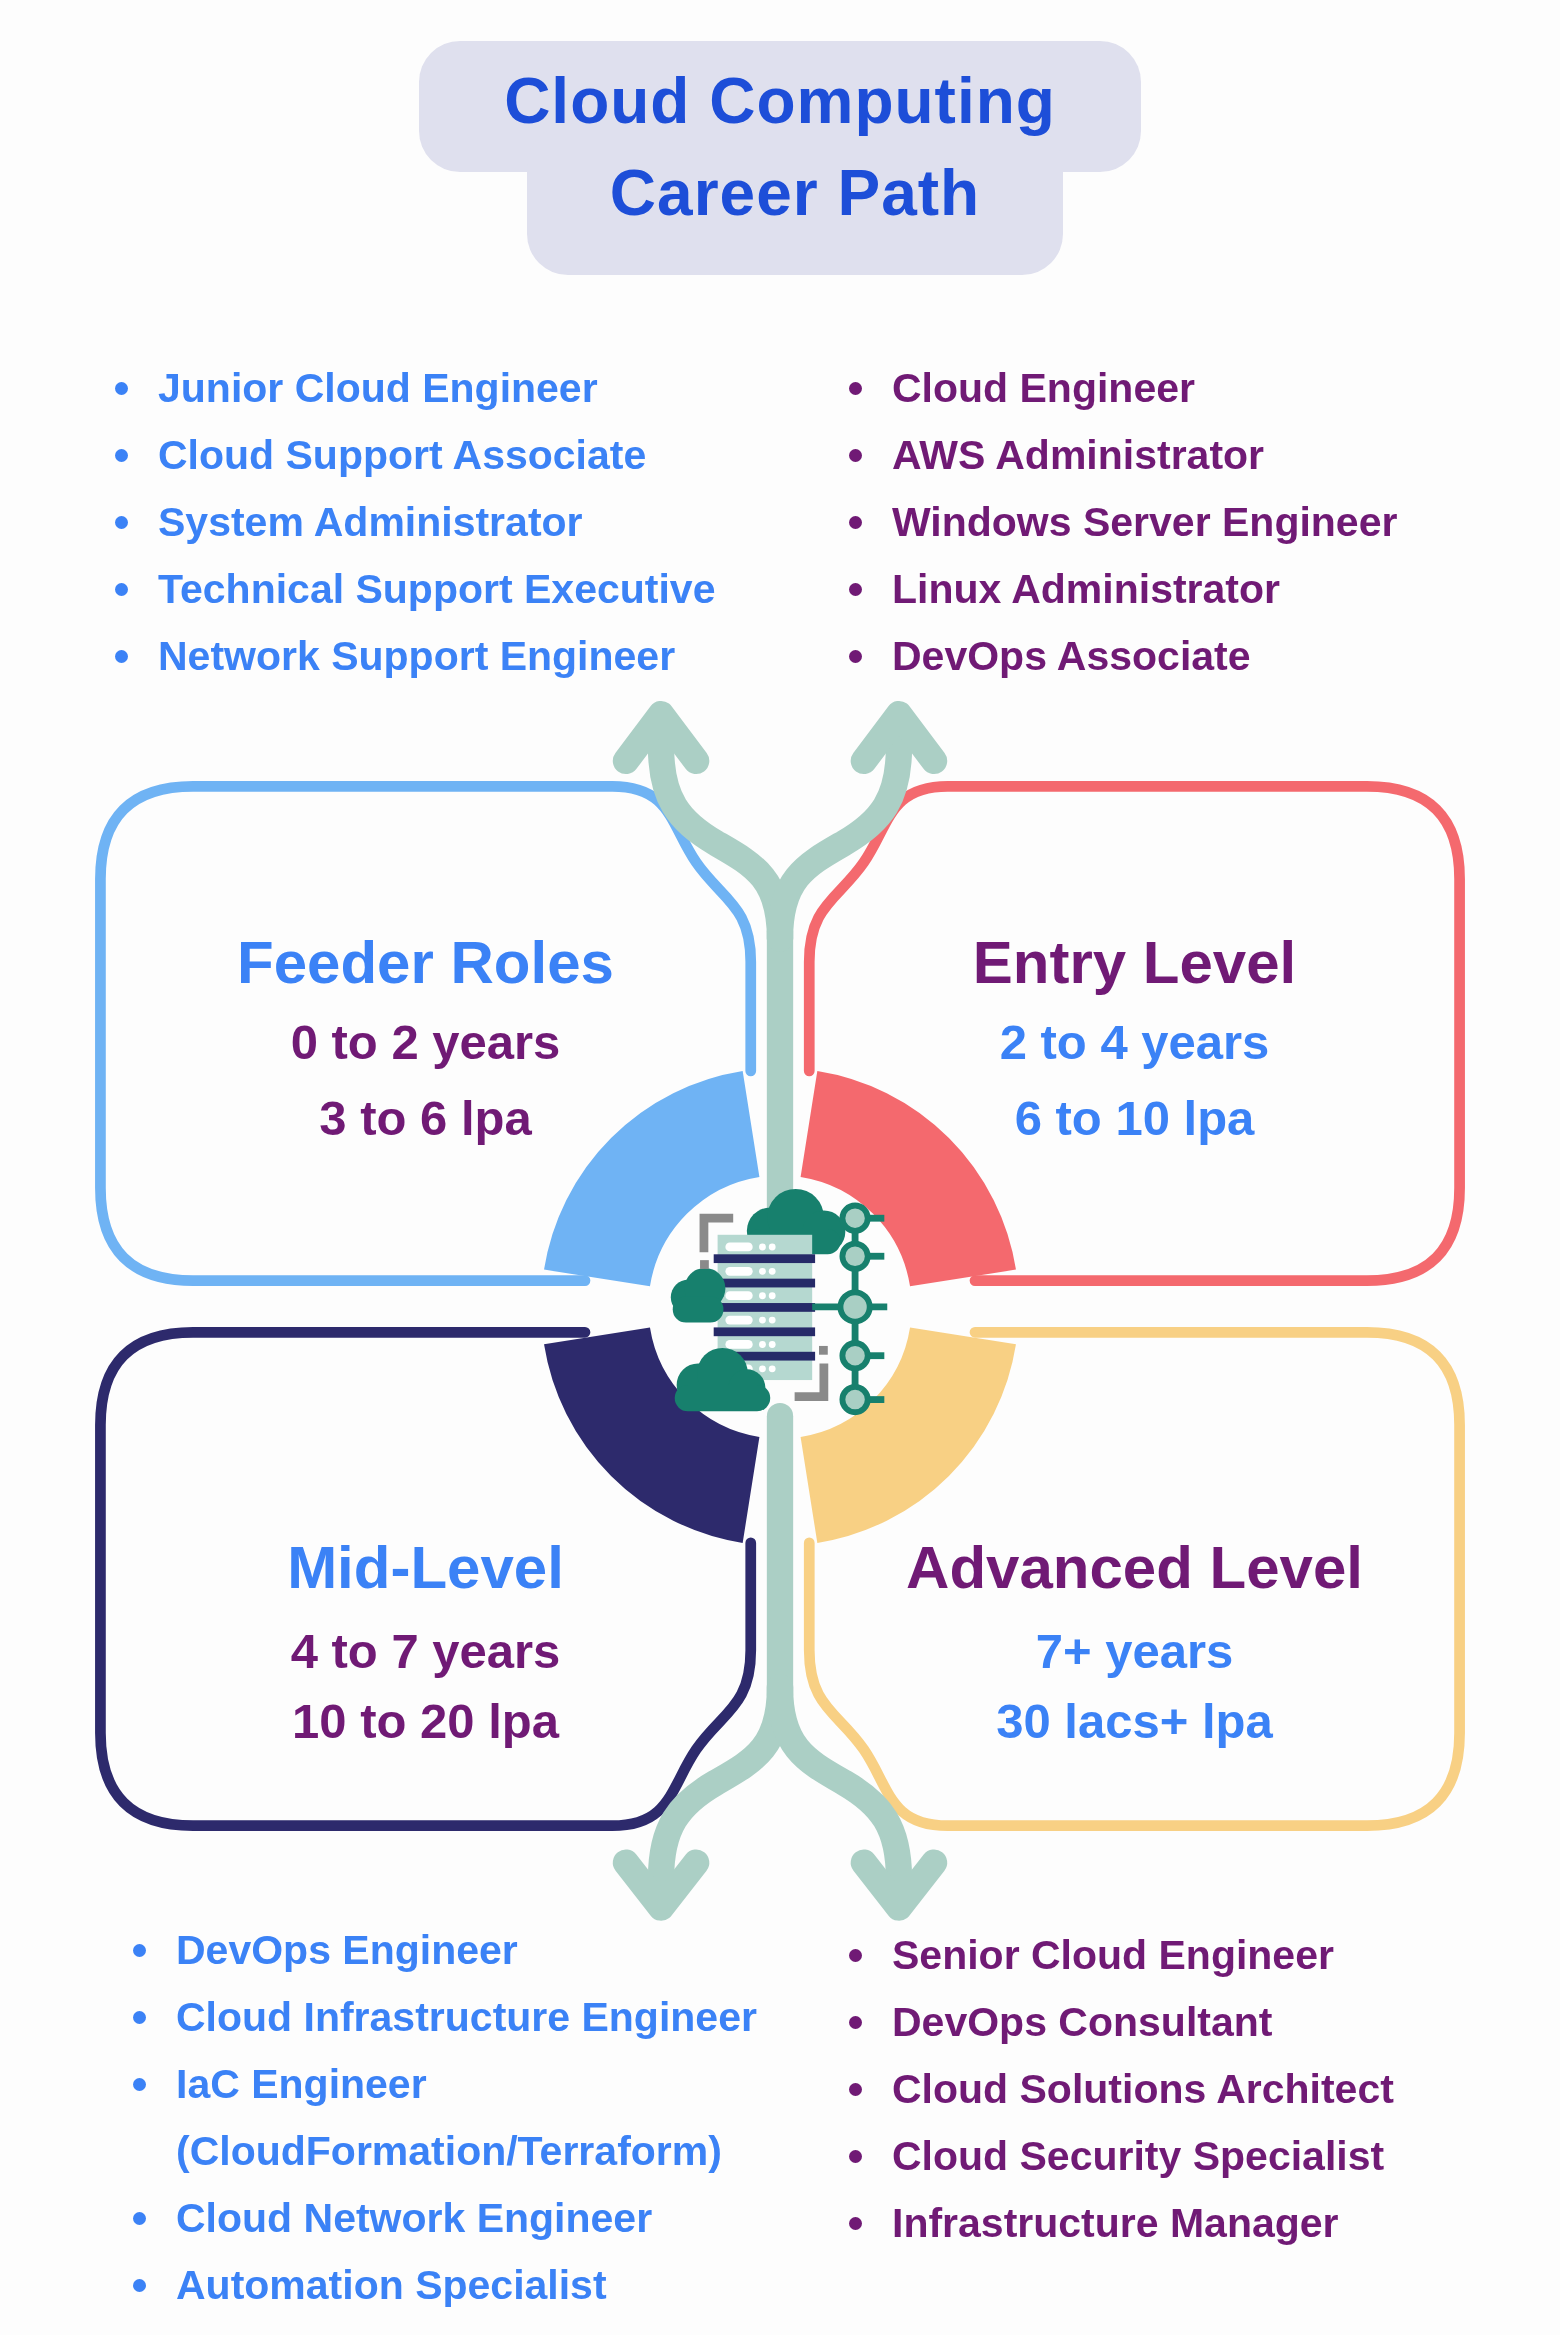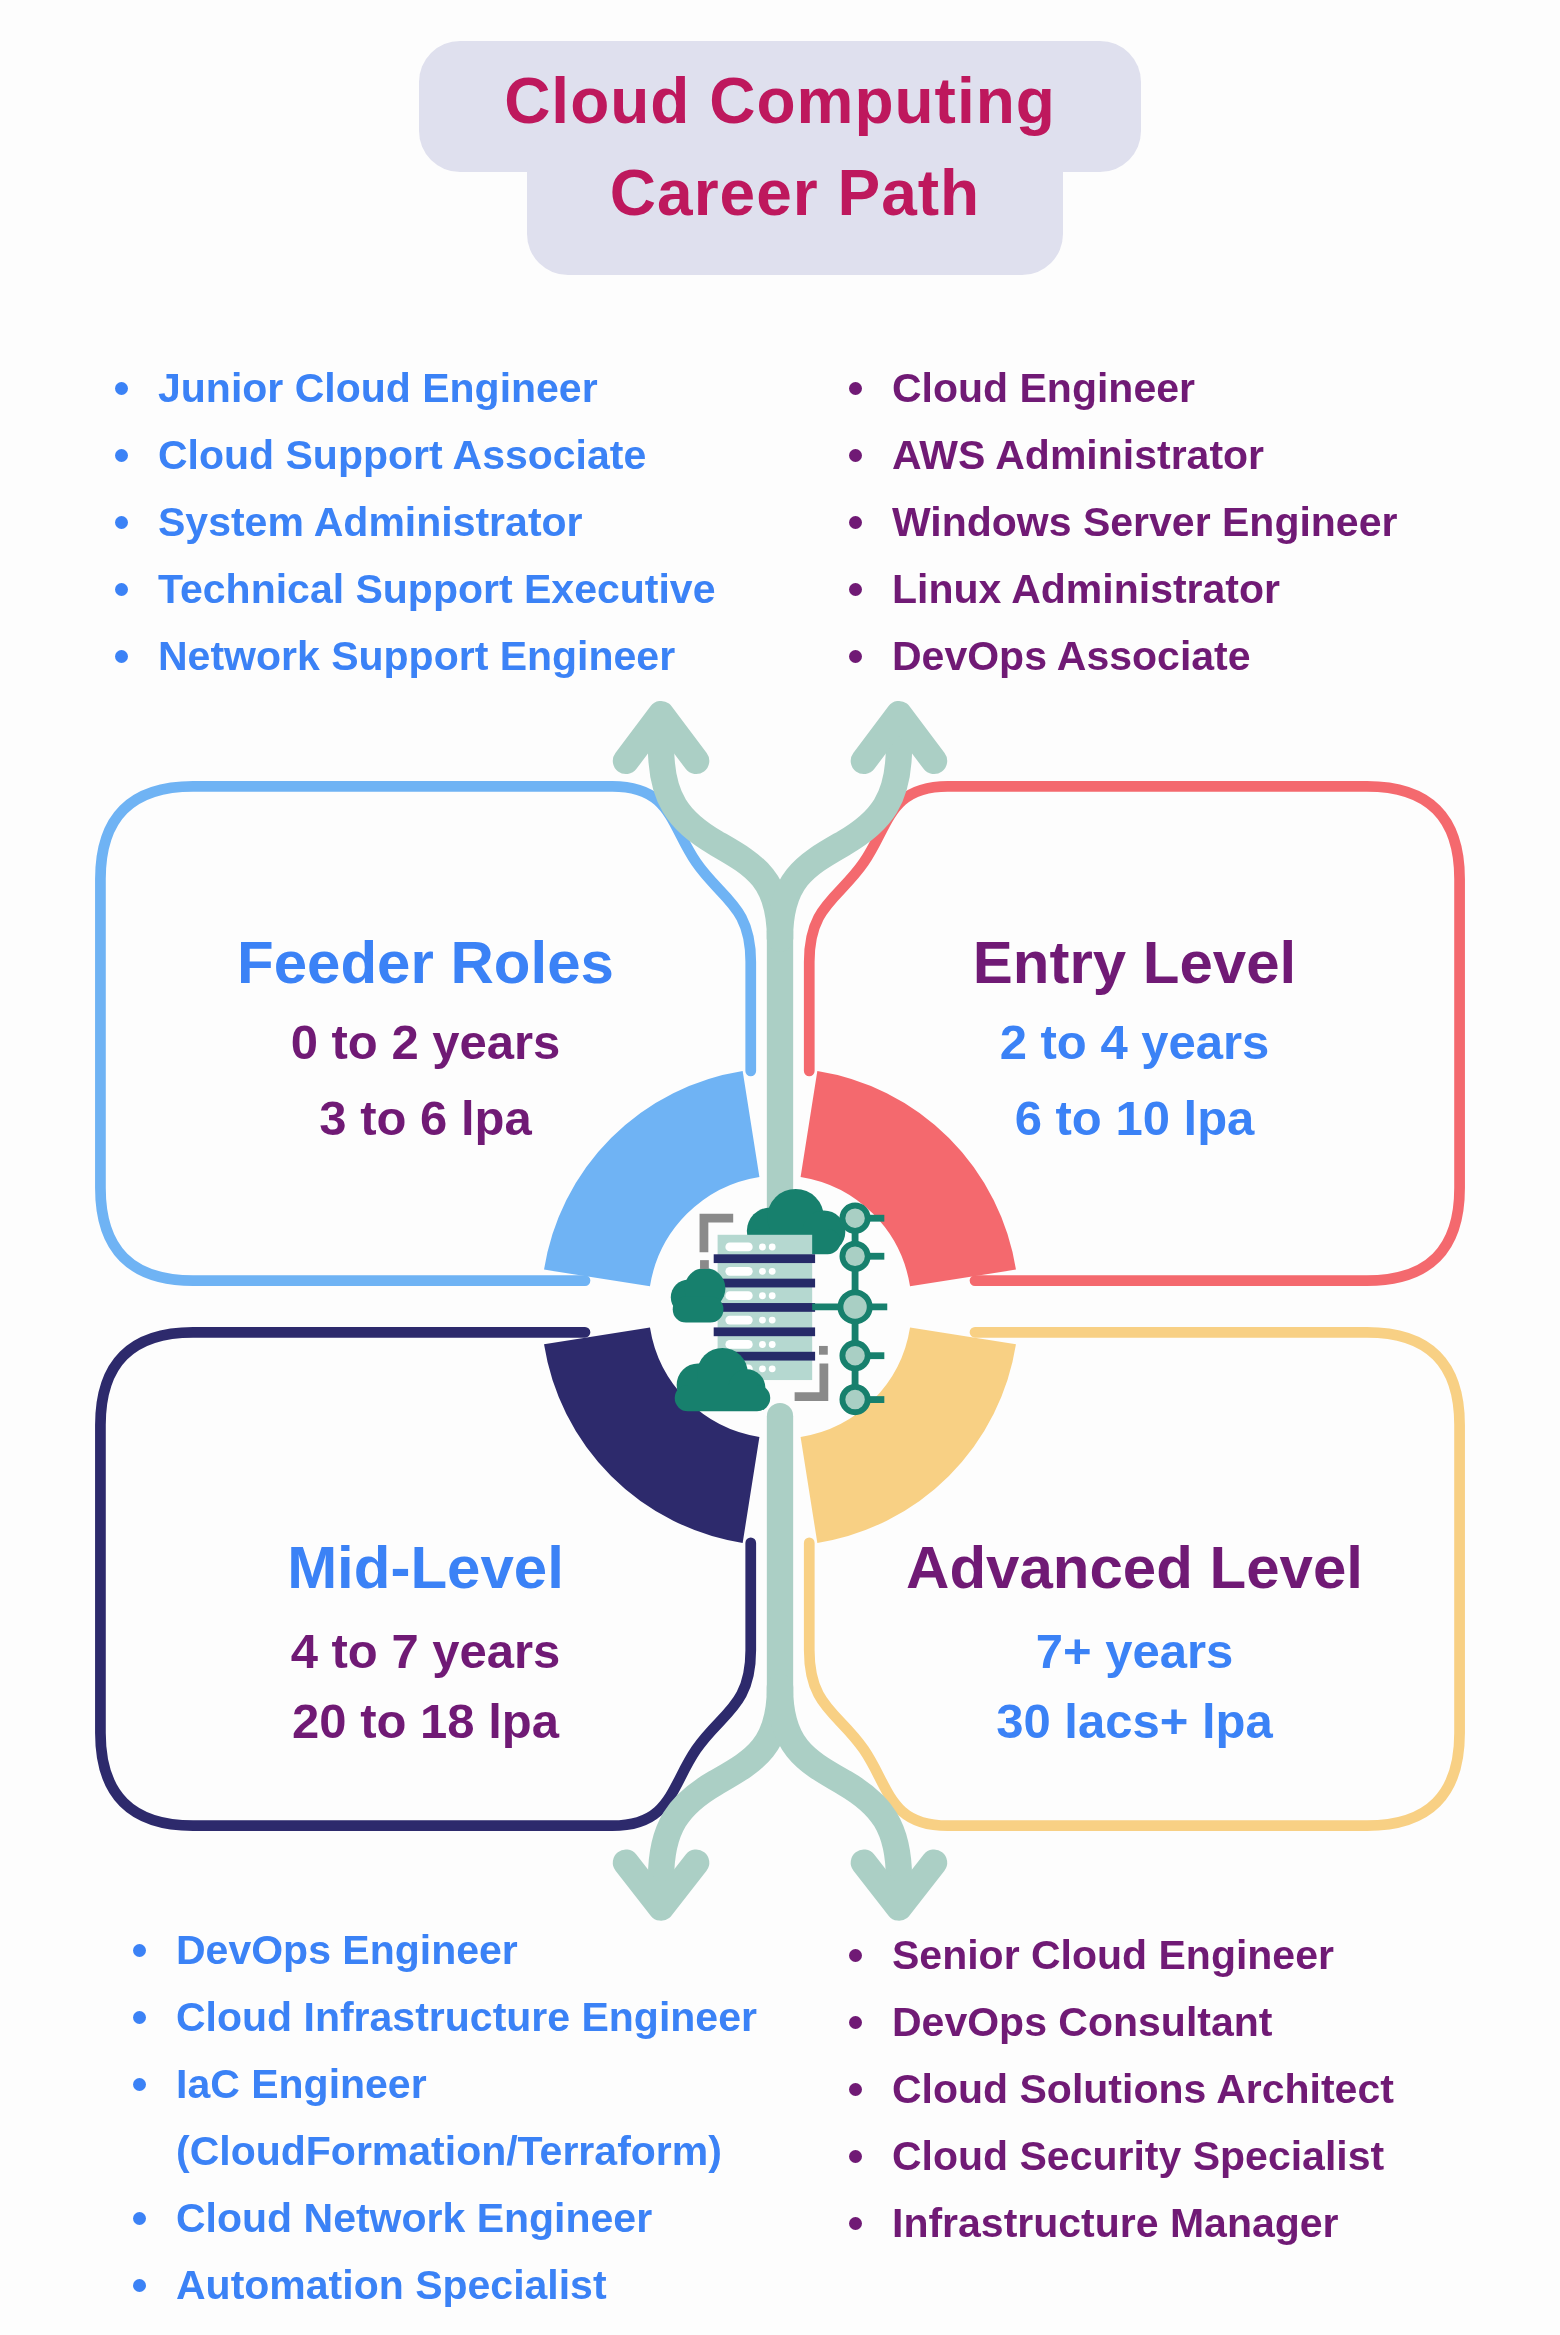--- a/index.html
+++ b/index.html
@@ -3,21 +3,21 @@
 <meta charset="utf-8">
 <style>
   html,body{margin:0;padding:0;background:#ffffff;}
   .canvas{
     position:relative;width:1560px;height:2336px;overflow:hidden;background:#fdfdfd;
     font-family:"Liberation Sans", sans-serif;font-weight:700;
   }
   
   .title-bg-upper{position:absolute;left:419px;top:41px;width:722px;height:131px;background:#dfe0ee;border-radius:41px;}
   .title-bg-lower{position:absolute;left:527px;top:125px;width:536px;height:150px;background:#dfe0ee;border-radius:41px;}
-  .title-line{position:absolute;color:#be185d;font-weight:800;font-size:64px;letter-spacing:1px;text-align:center;white-space:nowrap;}
+  .title-line{position:absolute;color:#1d4ed8;font-weight:800;font-size:64px;letter-spacing:1px;text-align:center;white-space:nowrap;}
   .title-line.l1{left:419px;top:64px;width:722px;}
   .title-line.l2{left:527px;top:156px;width:536px;}
   
   .role-list{position:absolute;list-style:none;margin:0;padding:0;font-size:41px;font-weight:700;}
   .role-list li{position:relative;height:67px;display:flex;align-items:center;padding-left:51px;white-space:nowrap;}
   .role-list li:before{content:"";position:absolute;left:7.8px;top:50%;margin-top:-6.8px;width:13.7px;height:13.7px;border-radius:50%;background:currentColor;}
   .role-list li.no-bullet:before{display:none;}
   .teal{color:#3b82f6;}
   .navy{color:#701a75;}
   .list-tl{left:107px;top:355px;}
@@ -170,21 +170,21 @@
   <div class="card-label card-title teal pos-l" style="top:928px;">Feeder Roles</div>
   <div class="card-label card-sub navy pos-l" style="top:1014px;">0 to 2 years</div>
   <div class="card-label card-sub navy pos-l" style="top:1090px;">3 to 6 lpa</div>
 
   <div class="card-label card-title navy pos-r" style="top:928px;">Entry Level</div>
   <div class="card-label card-sub teal pos-r" style="top:1014px;">2 to 4 years</div>
   <div class="card-label card-sub teal pos-r" style="top:1090px;">6 to 10 lpa</div>
 
   <div class="card-label card-title teal pos-l" style="top:1533px;">Mid-Level</div>
   <div class="card-label card-sub navy pos-l" style="top:1623px;">4 to 7 years</div>
-  <div class="card-label card-sub navy pos-l" style="top:1693px;">20 to 18 lpa</div>
+  <div class="card-label card-sub navy pos-l" style="top:1693px;">10 to 20 lpa</div>
 
   <div class="card-label card-title navy pos-r" style="top:1533px;">Advanced Level</div>
   <div class="card-label card-sub teal pos-r" style="top:1623px;">7+ years</div>
   <div class="card-label card-sub teal pos-r" style="top:1693px;">30 lacs+ lpa</div>
 
   <ul class="role-list teal list-bl">
     <li>DevOps Engineer</li>
     <li>Cloud Infrastructure Engineer</li>
     <li>IaC Engineer</li>
     <li class="no-bullet">(CloudFormation/Terraform)</li>

